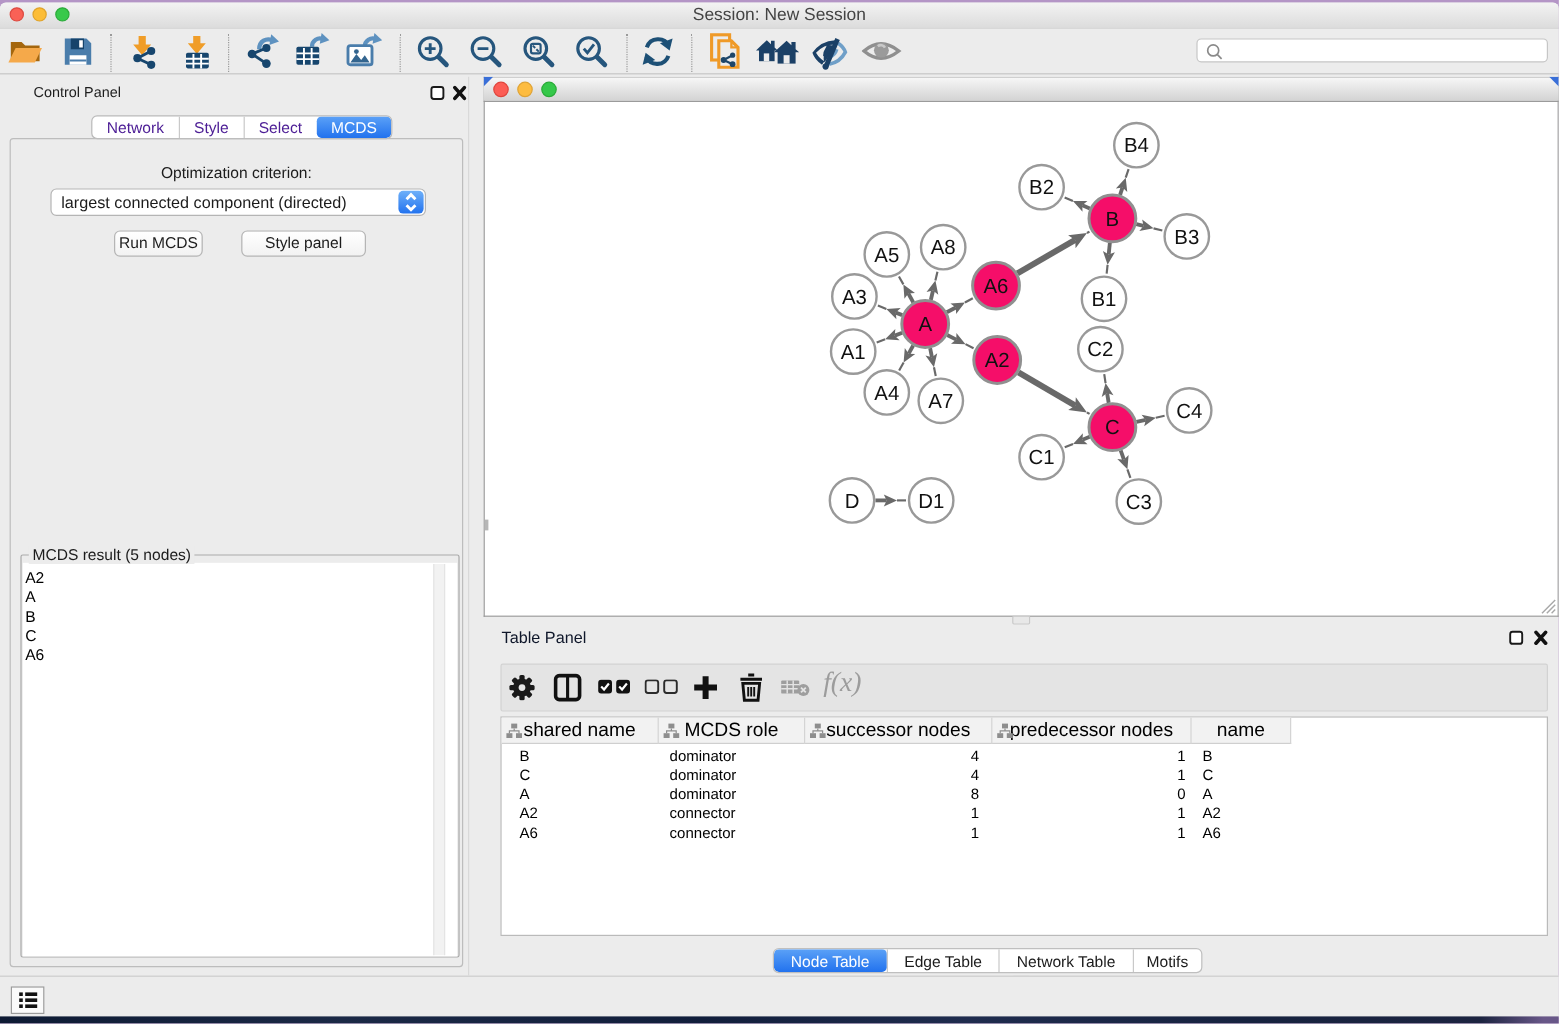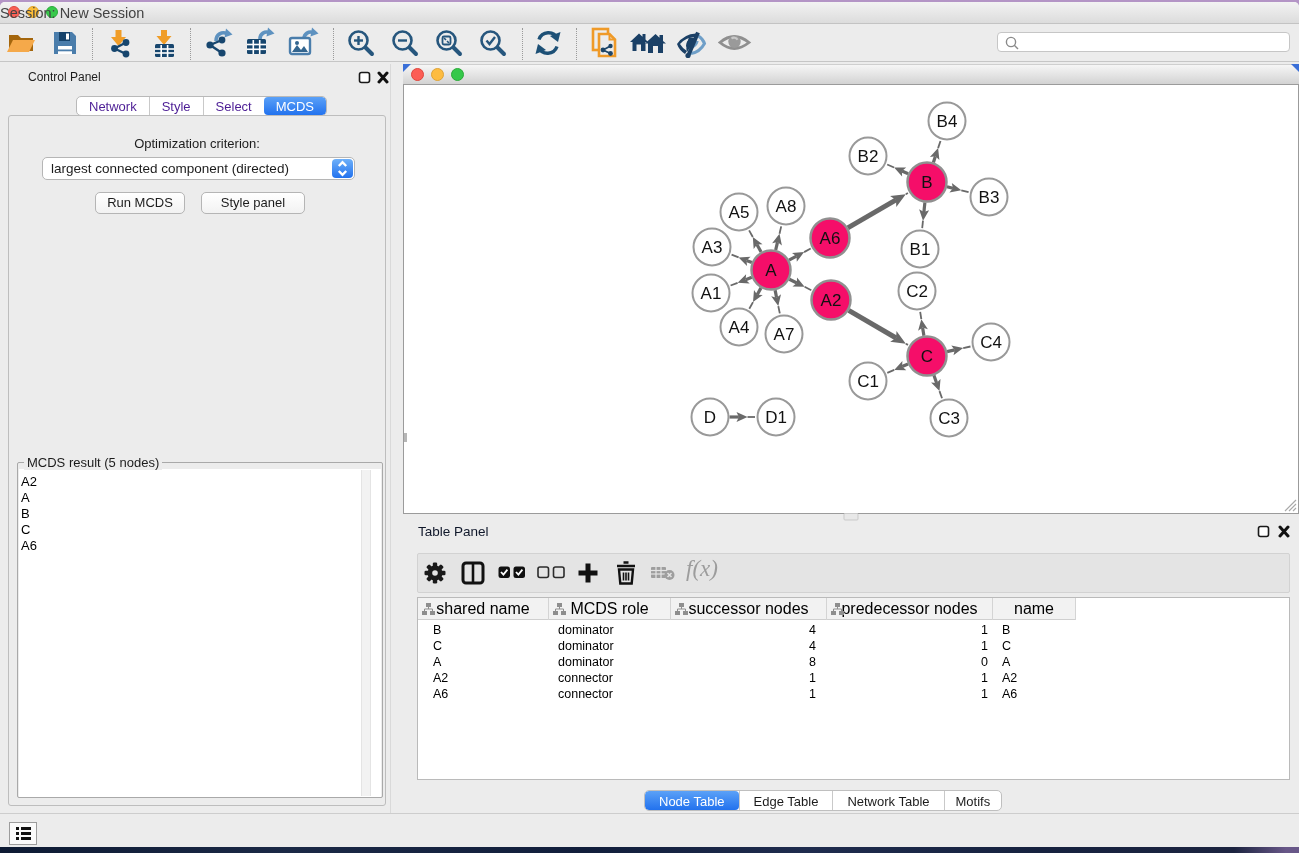--- a/index.html
+++ b/index.html
@@ -1,19 +1,19 @@
 <!DOCTYPE html>
 <html><head><meta charset="utf-8"><style>
 *{margin:0;padding:0;box-sizing:border-box}
 body{width:1299px;height:853px;position:relative;overflow:hidden;background:#b495c6;font-family:"Liberation Sans",sans-serif;-webkit-font-smoothing:antialiased}
 .abs{position:absolute}
 .win{position:absolute;left:0;top:2px;width:1299px;height:846px;background:#ececec;border-radius:5px 5px 0 0;overflow:hidden}
 .titlebar{position:absolute;left:0;top:2px;width:100%;height:22px;background:linear-gradient(#f3f3f3,#dcdcdc);border-bottom:1px solid #c3c3c3;border-radius:5px 5px 0 0}
 .tl{position:absolute;border-radius:50%;width:12px;height:12px}
-.title{position:absolute;width:100%;text-align:left;top:3px;font-size:14.5px;color:#434343;font-weight:400}
+.title{position:absolute;width:100%;text-align:center;top:3px;font-size:14.5px;color:#434343;font-weight:400}
 .toolbar{position:absolute;left:0;top:24px;width:100%;height:38px;background:#ececec;border-bottom:1px solid #c6c6c6}
 .sep{position:absolute;top:28px;height:32px;width:0;border-left:1px dotted #9a9a9a}
 .search{position:absolute;left:997px;top:32px;width:293px;height:20px;background:#fff;border:1px solid #c6c6c6;border-radius:4px}
 .ico{position:absolute}
 
 .cp-head{position:absolute;left:28px;top:70px;font-size:12px;color:#1d1d1d}
 .tabs{position:absolute;top:96px;height:20px;display:flex;background:#fff;border:1px solid #b9b9b9;border-radius:5px;overflow:hidden}
 .tab{font-size:13px;color:#4c1d95;padding:1px 12px 0;line-height:18px;border-left:1px solid #c9c9c9}
 .tab:first-child{border-left:none}
 .tab.sel{background:linear-gradient(#5ba1f7,#2272ee);color:#fff;border-left:none;border-radius:4px}
@@ -193,21 +193,21 @@
     <div class="tab">Style</div>
     <div class="tab">Select</div>
     <div class="tab sel">MCDS</div>
 </div>
 <div class="pane"></div>
 <div class="optlab">Optimization criterion:</div>
 <div class="combo">largest connected component (directed)<div class="spin"><svg width="21" height="19">
         <path d="M6.8,7 L10.5,3.2 L14.2,7" fill="none" stroke="#fff" stroke-width="2.4"></path>
         <path d="M6.8,12 L10.5,15.8 L14.2,12" fill="none" stroke="#fff" stroke-width="2.4"></path>
       </svg></div></div>
-<div class="btn" style="left:95px;top:192px;width:90px">Run MCDS</div>
+<div class="btn" style="left:95px;top:192px;width:74px">Run MCDS</div>
 <div class="btn" style="left:201px;top:192px;width:104px">Style panel</div>
 <div class="fieldset"></div>
 <div class="mwhite"></div>
 <div class="vsb"></div>
 <div class="legend">MCDS result (5 nodes)</div>
 <div class="mlist">A2<br>A<br>B<br>C<br>A6</div>
 
 <div class="abs" style="left:390px;top:64px;width:1px;height:749px;background:#d9d9d9"></div>
 <div class="iframe"></div>
 <div class="abs" style="left:403px;top:64px;width:896px;height:22px">

